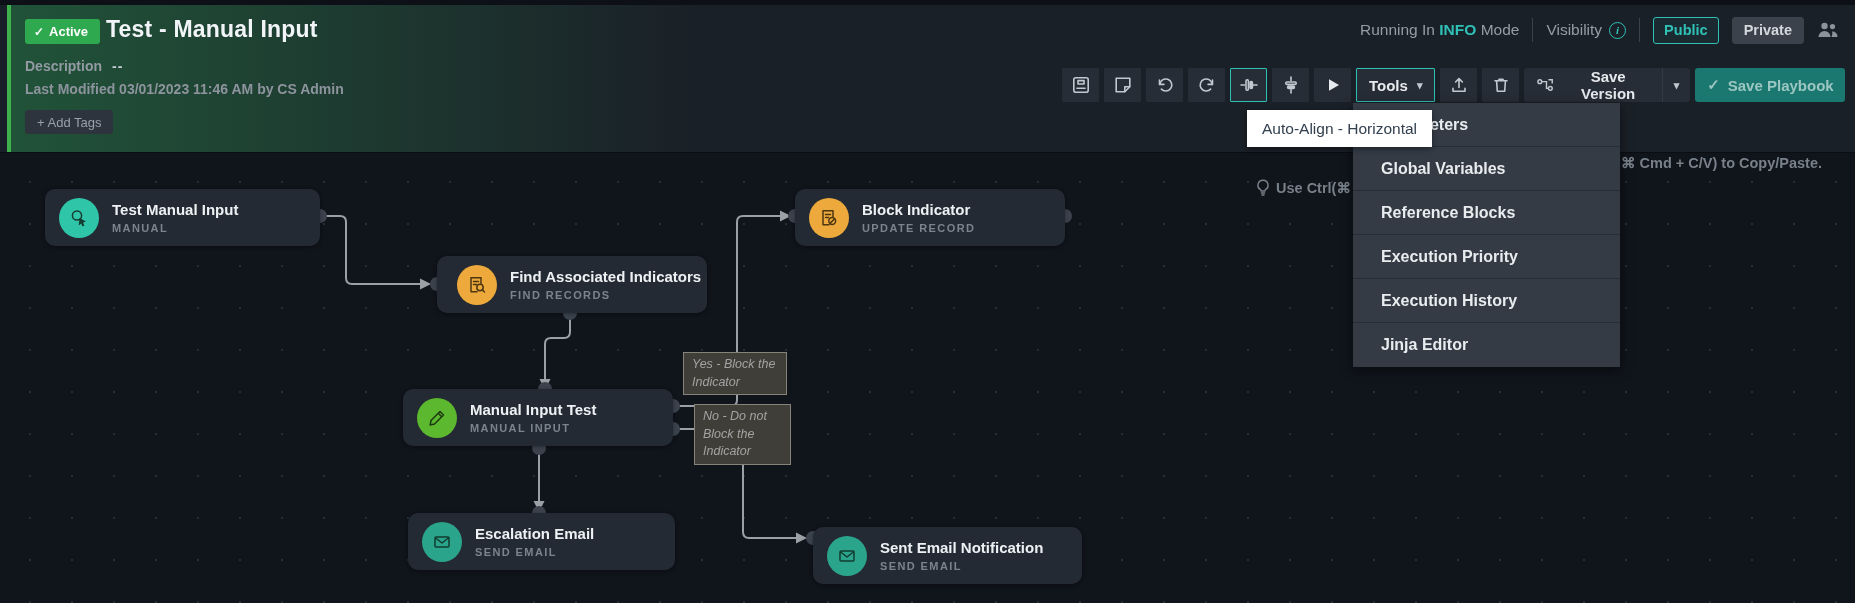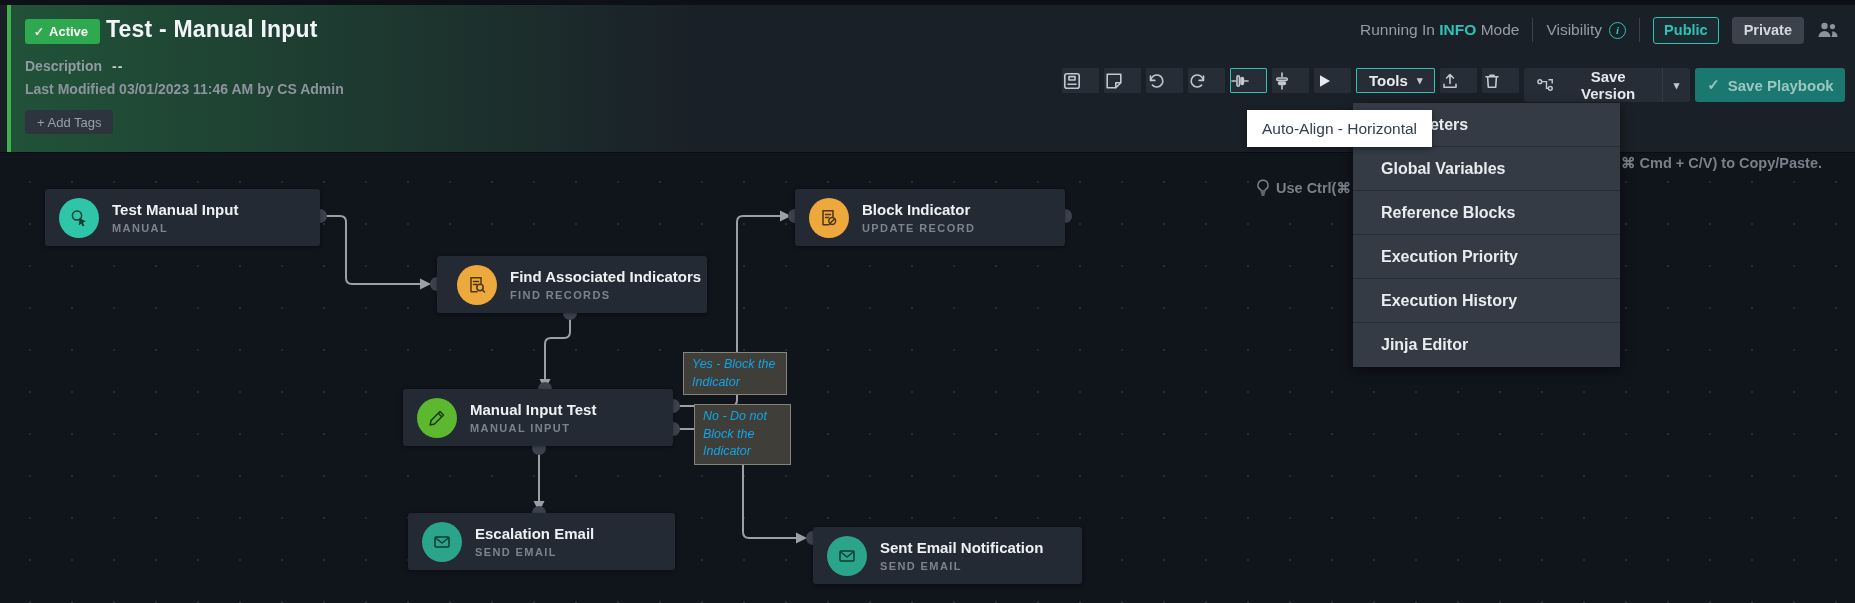--- a/index.html
+++ b/index.html
@@ -37,60 +37,60 @@
       color:#2fc0b6; font-size:11px; font-weight:bold; align-items:center; justify-content:center;
       font-family:"Liberation Serif", serif; font-style:italic; cursor:pointer; }
   .btn-public { height:27px; padding:0 10px; background:rgba(46,184,176,.07); border:1px solid #2fc0b6;
       border-radius:3px; color:#2fc0b6; font-size:14.5px; font-weight:bold; font-family:inherit; cursor:pointer; }
   .btn-private { height:27px; padding:0 11px; background:#3b424b; border:1px solid #3b424b;
       border-radius:3px; color:#d3d8de; font-size:14.5px; font-weight:bold; font-family:inherit; cursor:pointer; }
   .users-ic { color:#8c939c; display:flex; align-items:center; cursor:pointer; }
 
   
   .toolbar { position:absolute; left:1062px; top:68px; height:34px; display:flex; gap:5px; align-items:stretch; }
-  .tbtn { width:37px; height:25px; background:#262d36; border:1px solid #262d36; border-radius:1px;
-      display:flex; align-items:center; justify-content:space-between; color:#c2c8d0; cursor:pointer; padding:0; }
+  .tbtn { width:37px; height:34px; background:#262d36; border:1px solid #262d36; border-radius:1px;
+      display:flex; align-items:center; justify-content:center; color:#c2c8d0; cursor:pointer; padding:0; }
   .tbtn svg { stroke:#c2c8d0; fill:none; stroke-width:1.6; stroke-linecap:round; stroke-linejoin:round; }
   .tbtn.active { border:1px solid #2fc0b6; }
   .tbtn.wide { width:auto; padding:0 12px; gap:9px; font-size:15px; font-weight:bold; color:#e8ebee; font-family:inherit; }
   .caret { font-size:11px; color:#c2c8d0; }
   .btn-savever { width:166px; height:34px; background:#262d36; border:none; border-radius:3px; display:flex;
       align-items:center; padding:0 0 0 12px; gap:9px; color:#e4e8ec; font-size:15px; font-weight:bold;
       font-family:inherit; cursor:pointer; }
   .btn-savever svg { stroke:#c2c8d0; fill:none; stroke-width:1.5; }
   .btn-savever .sv-caret { margin-left:auto; width:30px; align-self:stretch; display:flex; align-items:center;
       justify-content:center; border-left:1px solid #333a44; }
   .btn-savepb { width:150px; height:34px; background:#1a7870; border:none; border-radius:3px; display:flex;
       align-items:center; justify-content:center; gap:8px; color:#9cc6c1; font-size:15px; font-weight:bold;
       font-family:inherit; cursor:pointer; }
 
   
   .canvas { position:absolute; left:0; top:152px; width:1855px; height:451px; background:#10141b;
       background-image:radial-gradient(circle, #272e38 1.3px, rgba(0,0,0,0) 1.4px);
       background-size:42px 42px; background-position:9px 8px; border-top:1px solid #0a0d12; }
   .edges { position:absolute; left:0; top:0; }
 
-  .node { position:absolute; height:57px; background:#242a33; border-radius:3px; display:flex; align-items:center;
+  .node { position:absolute; height:57px; background:#242a33; border-radius:10px; display:flex; align-items:center;
       padding-left:14px; gap:13px; cursor:pointer; box-shadow:0 1px 4px rgba(0,0,0,.35); }
   .node-icon { width:40px; height:40px; border-radius:50%; display:flex; align-items:center; justify-content:center; flex:0 0 40px; }
   .node-icon svg { stroke-width:1.5; stroke-linecap:round; stroke-linejoin:round; fill:none; }
   .ic-teal   { background:#2fc5a8; } .ic-teal svg   { stroke:#153b31; }
   .ic-amber  { background:#eda93b; } .ic-amber svg  { stroke:#4d3711; }
   .ic-green  { background:#5cb82e; } .ic-green svg  { stroke:#1d3a10; }
   .ic-email  { background:#2aa58c; } .ic-email svg  { stroke:#123b31; }
   .node-title { color:#eef1f4; font-size:15px; font-weight:bold; line-height:1.25; }
   .node-sub { color:#7b838e; font-size:11px; font-weight:bold; letter-spacing:1.4px; margin-top:3px; }
   .n1 { left:45px;  top:36px;  width:275px; }
   .n2 { left:437px; top:103px; width:270px;padding-left:20px; }
   .n3 { left:795px; top:36px;  width:270px; }
   .n4 { left:403px; top:236px; width:270px; }
   .n5 { left:408px; top:360px; width:267px; }
   .n6 { left:813px; top:374px; width:269px; }
 
-  .edge-label { position:absolute; background:#403e39; border:1px solid #868379; color:#0ea5e9;
+  .edge-label { position:absolute; background:#403e39; border:1px solid #868379; color:#a3a3a3;
       font-style:italic; font-size:12.5px; line-height:1.4; padding:3px 8px; cursor:pointer; }
   .lbl-yes { left:683px; top:199px; width:104px; }
   .lbl-no  { left:694px; top:251px; width:97px; }
 
   .hint { position:absolute; top:2px; color:#78808a; font-size:14.5px; font-weight:bold; white-space:nowrap;
       display:flex; align-items:center; gap:6px; }
   .hint-left  { left:1256px;margin-top:24px; }
   .hint-right { left:1621px; }
   .hint svg { stroke:#78808a; fill:none; stroke-width:1.5; stroke-linecap:round; }
 

